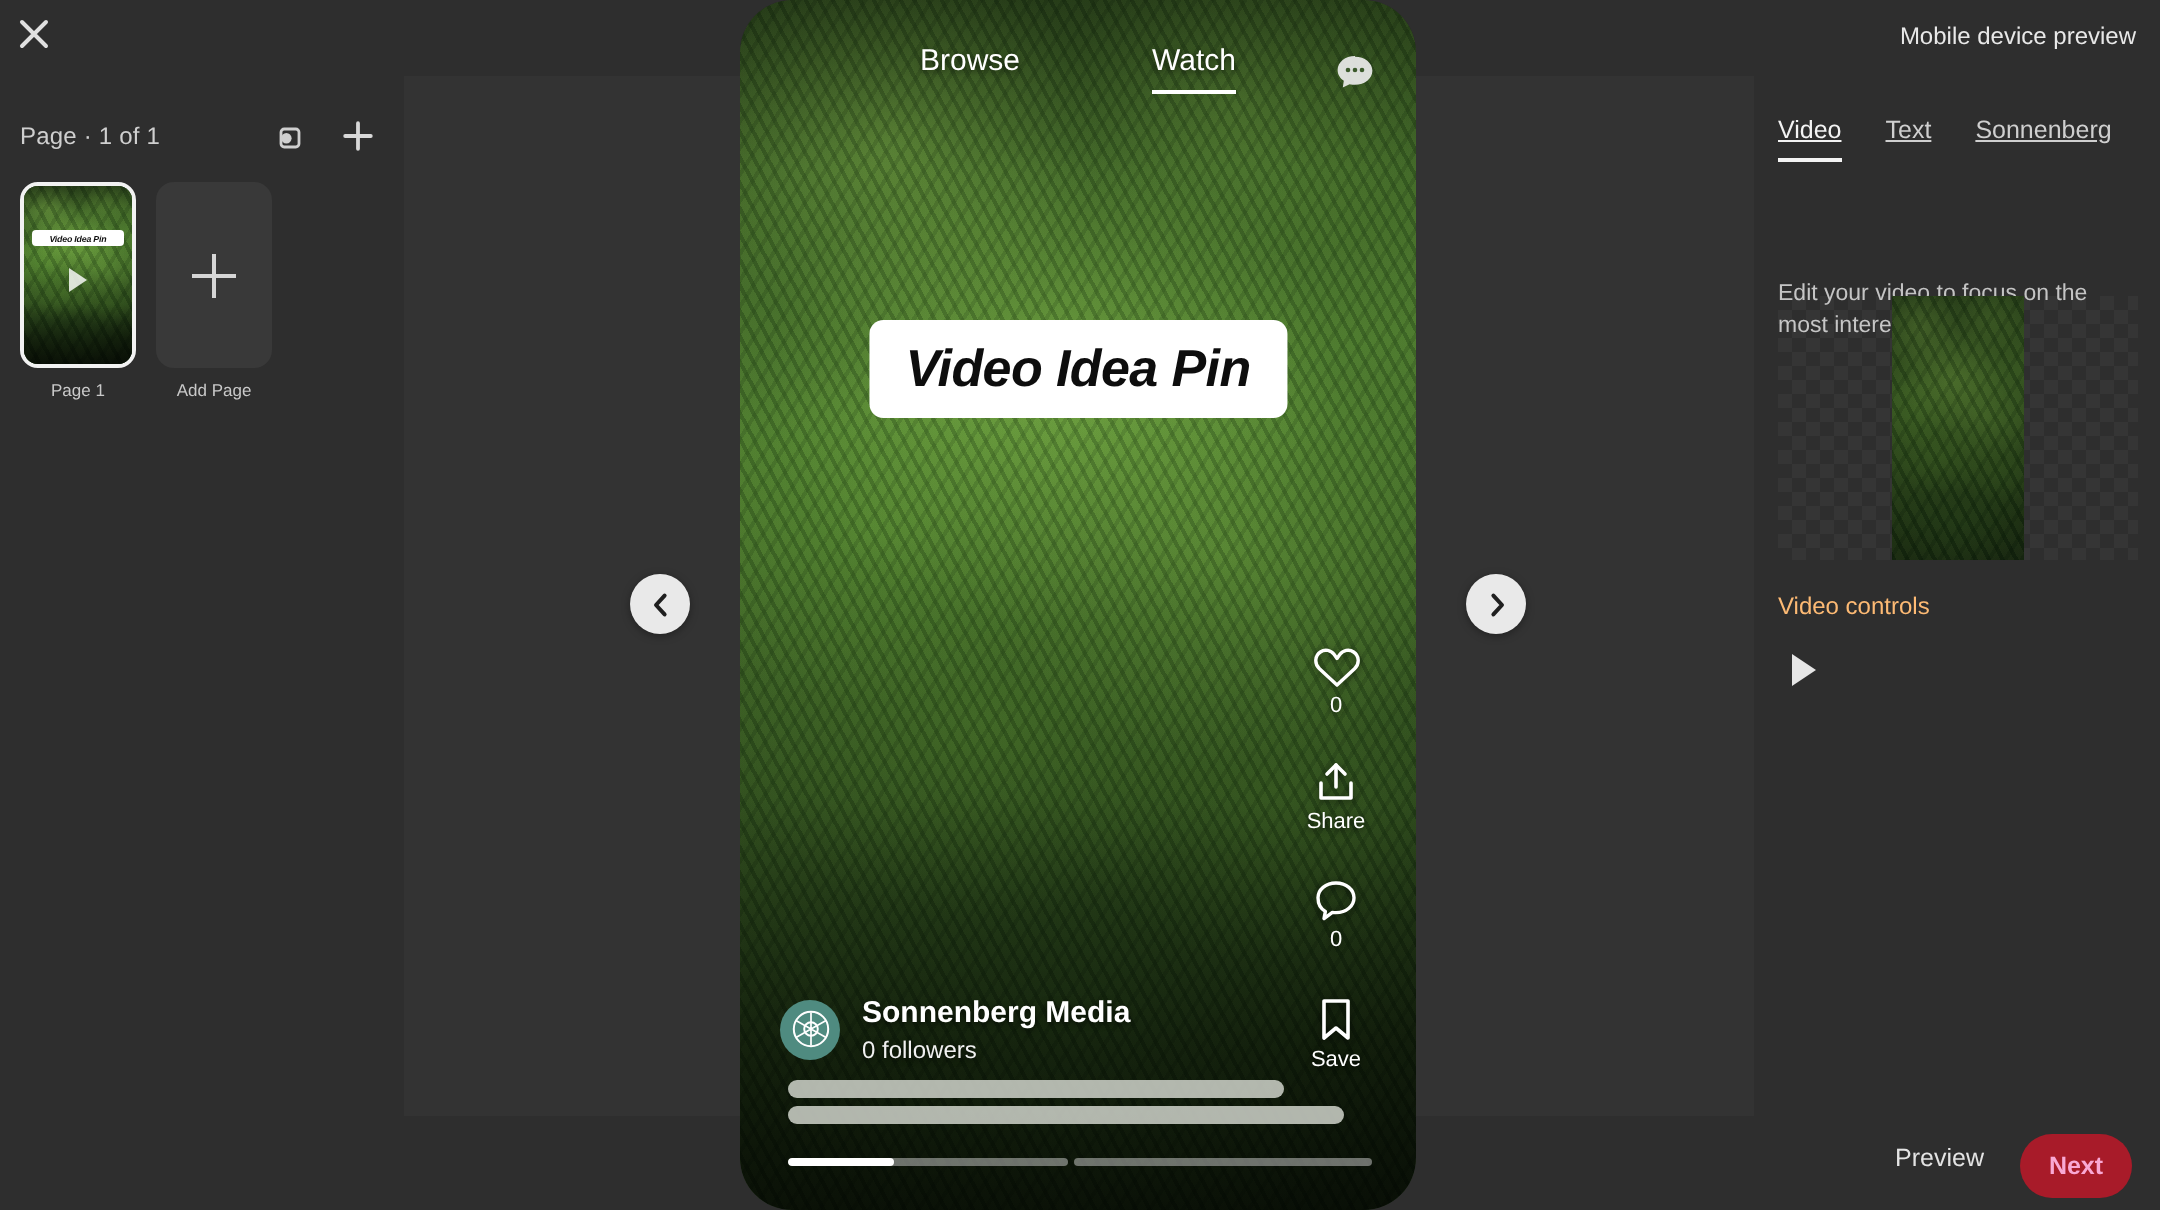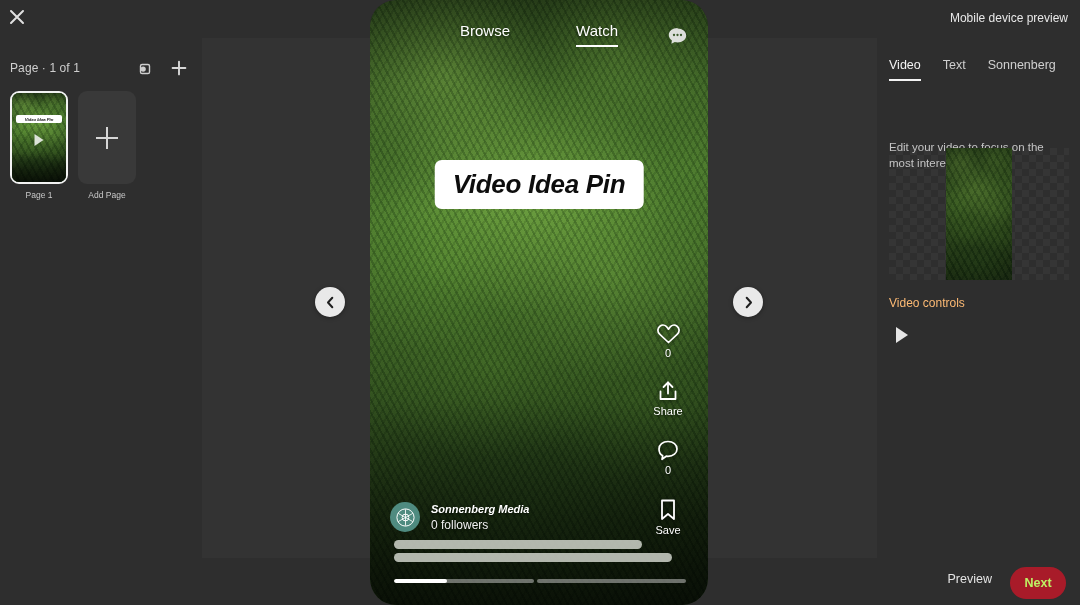--- a/index.html
+++ b/index.html
@@ -129,21 +129,21 @@
   .rail-item { display:flex; flex-direction:column; align-items:center; margin-bottom:22px; cursor:pointer; }
   .rail-item svg { filter: drop-shadow(0 1px 2px rgba(0,0,0,.6)); }
   .rail-lbl { font-size:11px; color:#fff; margin-top:2px; text-shadow:0 1px 3px rgba(0,0,0,.7); }
 
   
   .profile { position:absolute; left:20px; bottom:72px; display:flex; align-items:center; gap:11px; }
   .avatar {
     width:30px; height:30px; border-radius:50%;
     background:#4f8b80; display:flex; align-items:center; justify-content:center; flex:0 0 auto;
   }
-  .pf-name { font-size:11px; color:#fff; font-weight:bold; line-height:1.35; text-shadow:0 1px 3px rgba(0,0,0,.6);font-style:italic; }
+  .pf-name { font-size:15px; color:#fff; font-weight:bold; line-height:1.35; text-shadow:0 1px 3px rgba(0,0,0,.6); }
   .pf-sub  { font-size:12px; color:#f0f0f0; line-height:1.35; text-shadow:0 1px 3px rgba(0,0,0,.6); }
 
   .skel { position:absolute; left:24px; border-radius:7px; background:rgba(215,218,210,.82); }
   .skel-1 { bottom:56px; width:248px; height:9px; }
   .skel-2 { bottom:43px; width:278px; height:9px; }
 
   .seg-bar { position:absolute; left:24px; bottom:22px; width:292px; height:4px; display:flex; gap:3px; }
   .seg { height:4px; border-radius:2px; background:rgba(220,220,220,.48); }
   .seg.s1 { width:140px; position:relative; overflow:hidden; }
   .seg.s1::after { content:""; position:absolute; left:0; top:0; height:100%; width:38%; background:#fff; border-radius:2px; }
@@ -157,21 +157,21 @@
   }
   .nav-prev { left:315px; }
   .nav-next { left:733px; }
 
   
   .rpanel { position:absolute; left:877px; top:0; width:203px; height:450px; }
   .mdp {
     position:absolute; right:12px; top:11px; font-size:12px; color:#e8e8e8;
   }
   .rp-tabs { position:absolute; left:12px; top:58px; display:flex; gap:22px; }
-  .rp-tab { font-size:12.5px; color:#cfcfcf; padding-bottom:7px; cursor:pointer; }
+  .rp-tab { font-size:12.5px; color:#cfcfcf; padding-bottom:7px; cursor:pointer;text-decoration:underline; }
   .rp-tab.active { color:#f3f3f3; border-bottom:2.5px solid #f3f3f3; }
   .rp-desc {
     position:absolute; left:12px; top:106px; width:180px;
     font-size:11.5px; color:#c4c4c4; line-height:1.35;margin-top:34px;
   }
   .vid-strip {
     position:absolute; left:12px; top:148px; width:180px; height:132px;
     background:
       linear-gradient(45deg, rgba(255,255,255,.03) 25%, transparent 25%, transparent 75%, rgba(255,255,255,.03) 75%),
       linear-gradient(45deg, rgba(255,255,255,.03) 25%, transparent 25%, transparent 75%, rgba(255,255,255,.03) 75%);
@@ -192,21 +192,21 @@
     border-top:8px solid transparent;border-bottom:8px solid transparent;
   }
 
   
   .preview-btn {
     position:absolute; right:84px; bottom:13px; font-size:12.5px; color:#e4e4e4; cursor:pointer;
     padding:6px 4px;
   }
   .next-btn {
     position:absolute; right:14px; bottom:6px; width:56px; height:32px; border-radius:16px;
-    background:#a81b29; color:#bef264; font-size:12.5px; font-weight:bold;
+    background:#a81b29; color:#f9a8d4; font-size:12.5px; font-weight:bold;
     display:flex; align-items:center; justify-content:center; cursor:pointer;
   }
 </style>
 </head>
 <body>
 
 <div id="app">
 
   <div class="close-btn">
     <svg width="16" height="16" viewBox="0 0 16 16">

